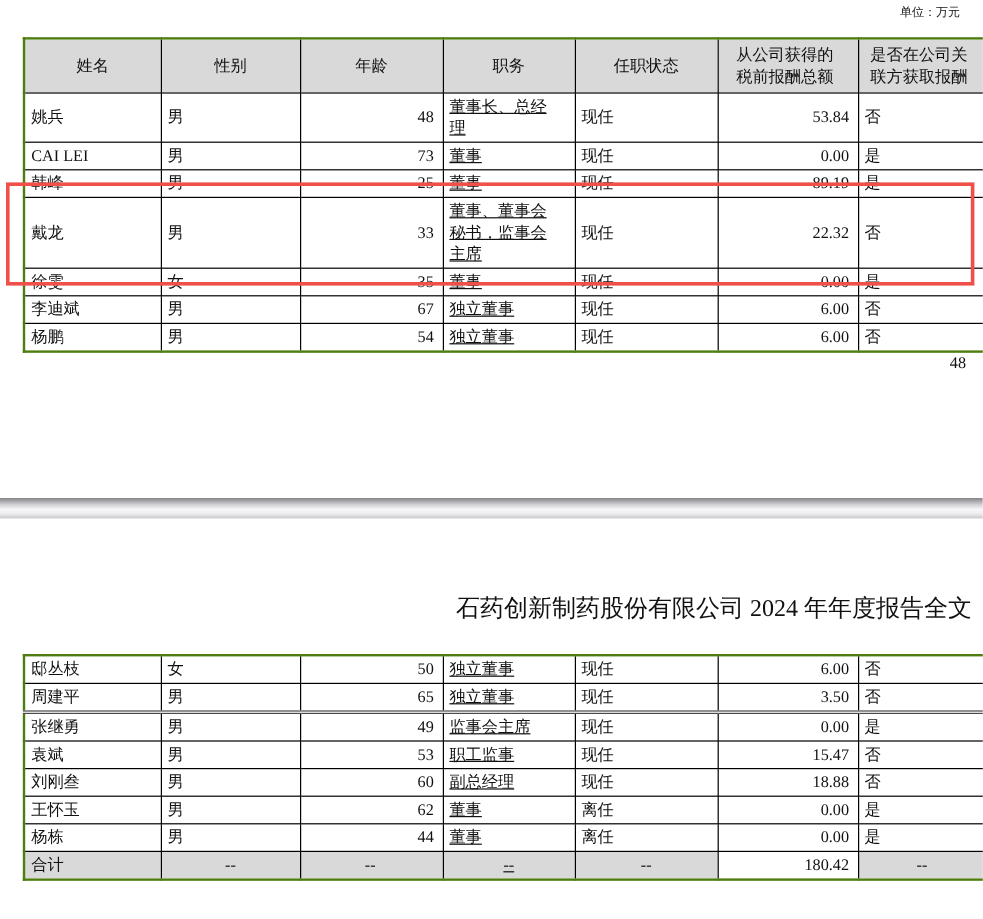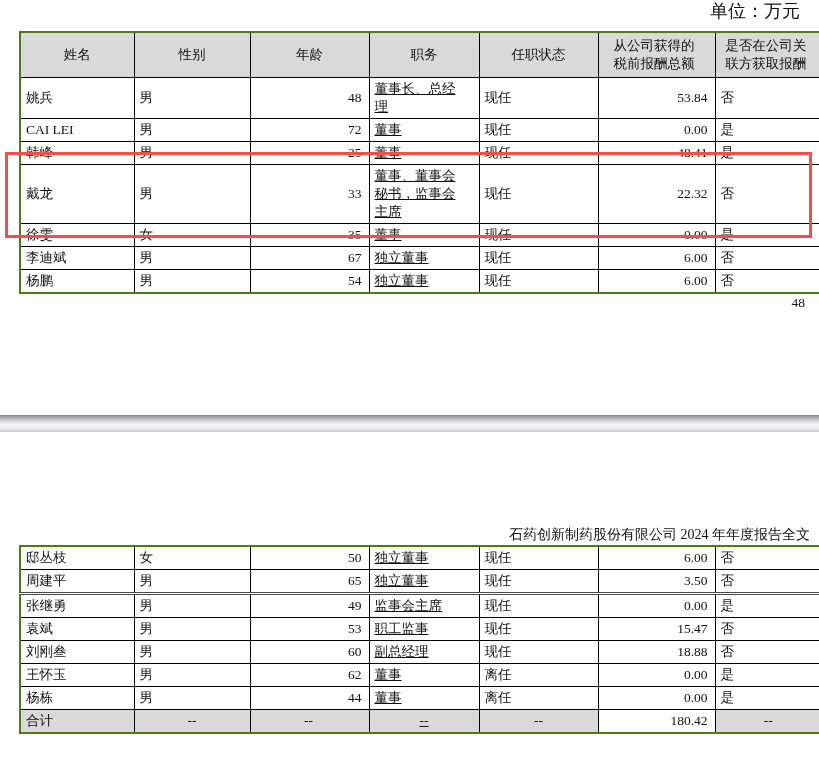--- a/index.html
+++ b/index.html
@@ -3,21 +3,21 @@
 <meta charset="utf-8">
 <style>
   html,body { margin:0; padding:0; }
   body {
     width:819px; height:766px; background:#ffffff; position:relative;
     font-family:"Liberation Serif","DejaVu Serif",serif;
     color:#111111; font-size:13.5px; line-height:18px;
     overflow:hidden;
   }
   .unit-label {
-    position:absolute; top:2px; right:19px; font-size:18px;
+    position:absolute; top:2px; right:19px; font-size:10px;
   }
   .doc-table {
     position:absolute; left:19px; width:802px;
     border-collapse:collapse; table-layout:fixed;
     border:2px solid #4d7c0f;
   }
   #table1 { top:31px; }
   #table2 { top:545px; }
   .doc-table td, .doc-table th {
     border:1px solid #000; overflow:hidden;
@@ -41,21 +41,21 @@
   .page-number {
     position:absolute; top:294px; right:14px; font-size:13.5px;
   }
   .page-divider {
     position:absolute; top:415px; left:0; width:819px; height:17px;
     background:linear-gradient(to bottom,
       #85858a 0%, #9c9ca0 10%, #cfcfd4 32%, #f6f6f9 55%,
       #efeff2 75%, #d6d6db 92%, #c6c6cc 100%);
   }
   .report-title {
-    position:absolute; top:526px; right:9px; font-size:14px;
+    position:absolute; top:498px; right:9px; font-size:20px;
   }
   .highlight-box {
     position:absolute; left:5px; top:152px; width:801px; height:80px;
     border:3px solid #f04f4a; pointer-events:none; z-index:5;
   }
 </style>
 </head>
 <body>
 
 <div class="unit-label">单位：万元</div>
@@ -87,33 +87,33 @@
         <td class="col-gender"><span class="cellspan">男</span></td>
         <td class="col-age"><span class="cellspan">48</span></td>
         <td class="col-position"><span class="cellspan">董事长、总经理</span></td>
         <td class="col-status"><span class="cellspan">现任</span></td>
         <td class="col-pay"><span class="cellspan">53.84</span></td>
         <td class="col-related"><span class="cellspan">否</span></td>
       </tr>
       <tr>
         <td class="col-name"><span class="cellspan">CAI LEI</span></td>
         <td class="col-gender"><span class="cellspan">男</span></td>
-        <td class="col-age"><span class="cellspan">72</span></td>
+        <td class="col-age"><span class="cellspan">73</span></td>
         <td class="col-position"><span class="cellspan">董事</span></td>
         <td class="col-status"><span class="cellspan">现任</span></td>
         <td class="col-pay"><span class="cellspan">0.00</span></td>
         <td class="col-related"><span class="cellspan">是</span></td>
       </tr>
       <tr>
         <td class="col-name"><span class="cellspan">韩峰</span></td>
         <td class="col-gender"><span class="cellspan">男</span></td>
         <td class="col-age"><span class="cellspan">25</span></td>
         <td class="col-position"><span class="cellspan">董事</span></td>
         <td class="col-status"><span class="cellspan">现任</span></td>
-        <td class="col-pay"><span class="cellspan">48.41</span></td>
+        <td class="col-pay"><span class="cellspan">89.19</span></td>
         <td class="col-related"><span class="cellspan">是</span></td>
       </tr>
       <tr>
         <td class="col-name"><span class="cellspan">戴龙</span></td>
         <td class="col-gender"><span class="cellspan">男</span></td>
         <td class="col-age"><span class="cellspan">33</span></td>
         <td class="col-position"><span class="cellspan">董事、董事会秘书，监事会主席</span></td>
         <td class="col-status"><span class="cellspan">现任</span></td>
         <td class="col-pay"><span class="cellspan">22.32</span></td>
         <td class="col-related"><span class="cellspan">否</span></td>

